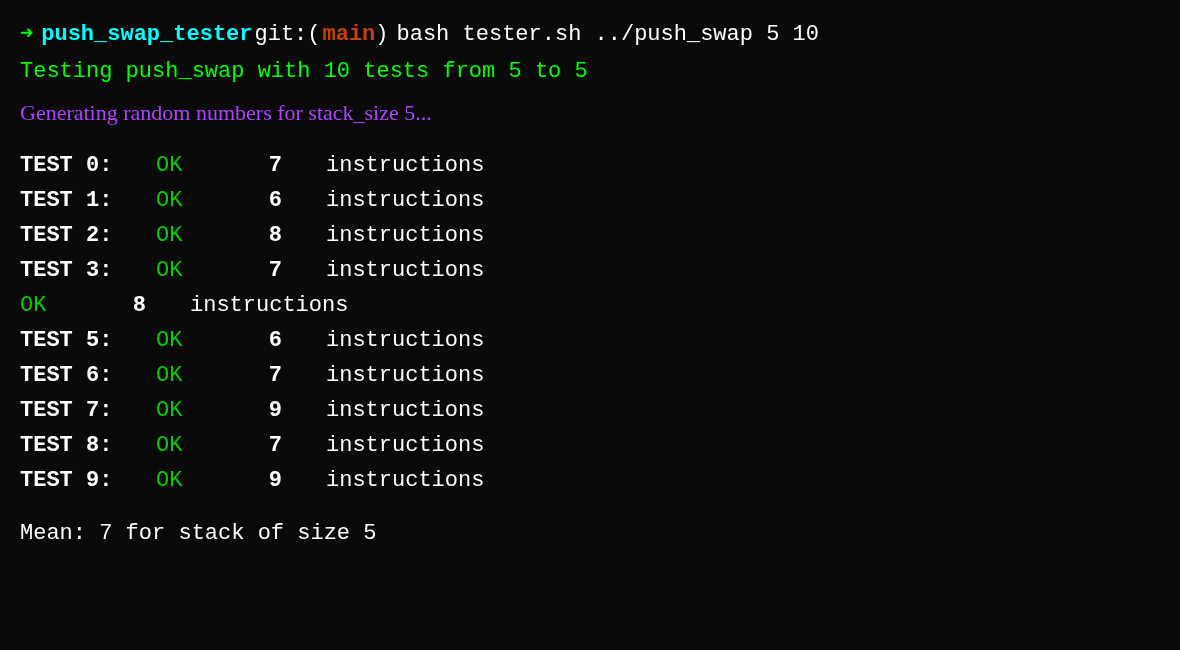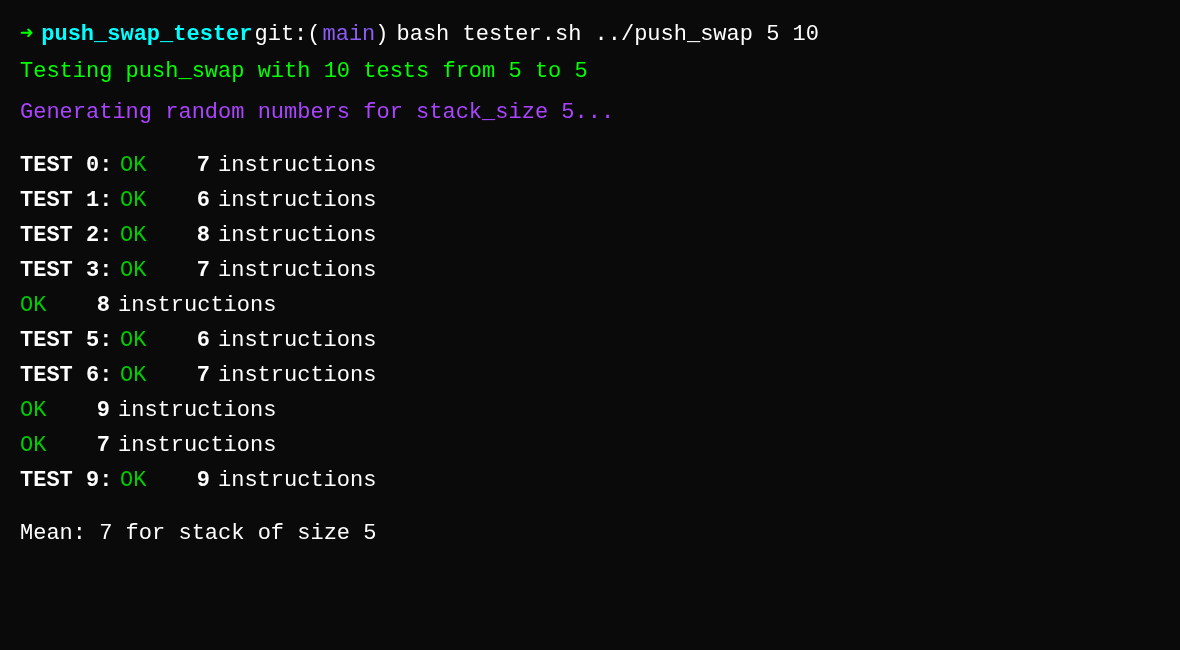--- a/index.html
+++ b/index.html
@@ -36,48 +36,50 @@
       font-weight: bold;
       text-align: center;
     }
 
     .git-label {
       color: #ffffff;
       margin: 0 2px;
     }
 
     .git-branch {
-      color: #8b5cf6;
-      font-weight: normal;
+      color: #c2410c;
+      font-weight: bold;
       text-align: right;
     }
 
     .git-paren {
       color: #ffffff;
     }
 
     .cmd-text {
       color: #ffffff;
       margin-left: 8px;
     }
 
     .testing-line {
       color: #00ff00;
       margin-bottom: 8px;
     }
 
     .generating-line {
       color: #aa44ff;
       margin-bottom: 20px;
+      font-family: Liberation Serif, serif;
     }
 
     .test-line {
       display: flex;
       align-items: baseline;
       margin-bottom: 2px;
+      gap: 36px;
     }
 
     .test-label {
       color: #ffffff;
       font-weight: bold;
       min-width: 100px;
     }
 
     .test-ok {
       color: #00cc00;
@@ -156,25 +158,27 @@
         <span class="test-count">6</span>
         <span class="test-instructions">instructions</span>
       </div>
       <div class="test-line">
         <span class="test-label">TEST 6:</span>
         <span class="test-ok">OK</span>
         <span class="test-count">7</span>
         <span class="test-instructions">instructions</span>
       </div>
       <div class="test-line">
+        <span class="test-label">TEST 7:</span>
         <span class="test-ok">OK</span>
         <span class="test-count">9</span>
         <span class="test-instructions">instructions</span>
       </div>
       <div class="test-line">
+        <span class="test-label">TEST 8:</span>
         <span class="test-ok">OK</span>
         <span class="test-count">7</span>
         <span class="test-instructions">instructions</span>
       </div>
       <div class="test-line">
         <span class="test-label">TEST 9:</span>
         <span class="test-ok">OK</span>
         <span class="test-count">9</span>
         <span class="test-instructions">instructions</span>
       </div>

